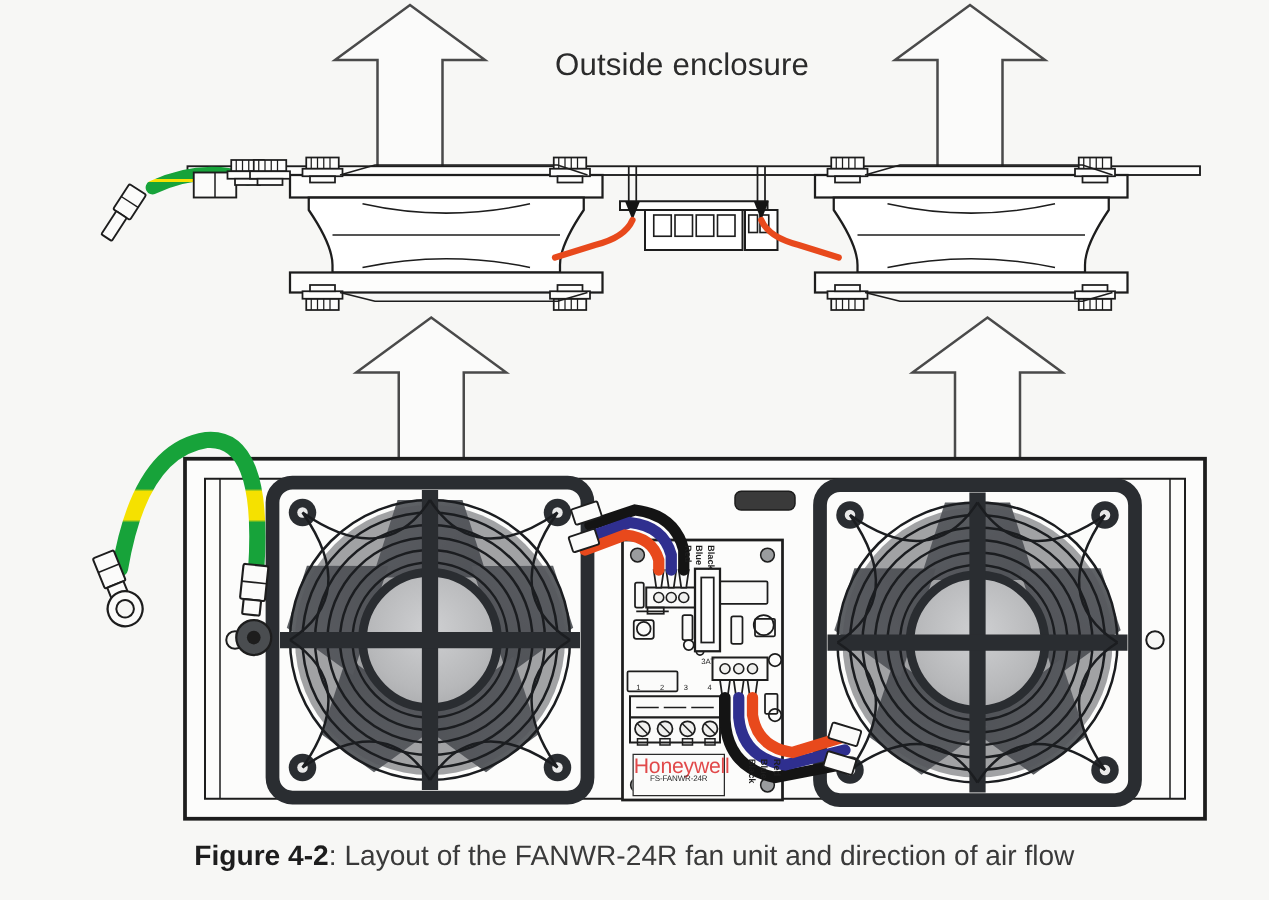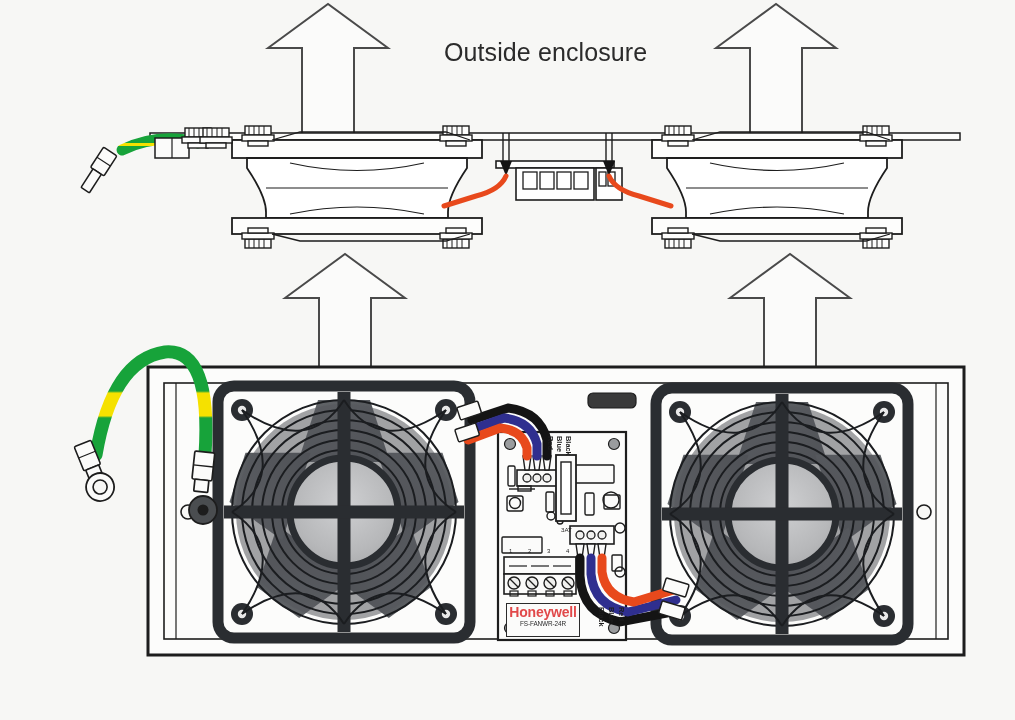--- a/index.html
+++ b/index.html
@@ -58,22 +58,22 @@
     width: 74px;
     height: 34px;
     border: 1.3px solid #2b2b2b;
     background: #fbfbfa;
     box-sizing: border-box;
     text-align: center;
   }
   #brand-name {
     display: block;
     margin-top: 2px;
-    font-size: 14px;
-    font-weight: bold;
+    font-size: 17px;
+    font-weight: normal;
     color: #e1494a;
     letter-spacing: -0.2px;
     line-height: 13px;
   }
   #brand-model {
     display: block;
     font-size: 6.4px;
     color: #2b2b2b;
     letter-spacing: -0.1px;
     line-height: 9px;
@@ -508,14 +508,17 @@
   <div class="term-num" style="left:566px; top:548px;">4</div>
 
   <div class="wire-legend" style="left:554px; top:436px; transform:rotate(90deg);">Red</div>
   <div class="wire-legend" style="left:563px; top:436px; transform:rotate(90deg);">Blue</div>
   <div class="wire-legend" style="left:572px; top:436px; transform:rotate(90deg);">Black</div>
 
   <div class="wire-legend" style="left:625px; top:607px; transform:rotate(90deg);">Red</div>
   <div class="wire-legend" style="left:615px; top:607px; transform:rotate(90deg);">Blue</div>
   <div class="wire-legend" style="left:605px; top:607px; transform:rotate(90deg);">Black</div>
 
+  <div id="caption">
+    <span class="cap-strong">Figure 4-2</span><span>: </span><span>Layout of the FANWR-24R fan unit and direction of air flow</span>
+  </div>
 
 </div>
 
 </body></html>

